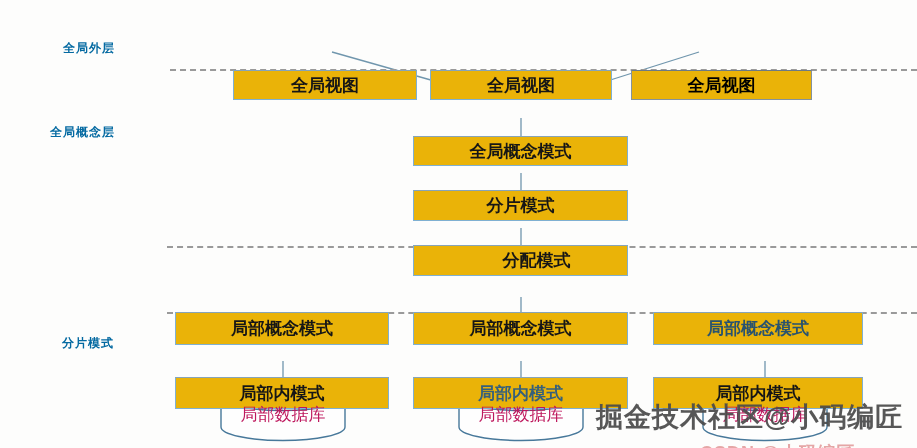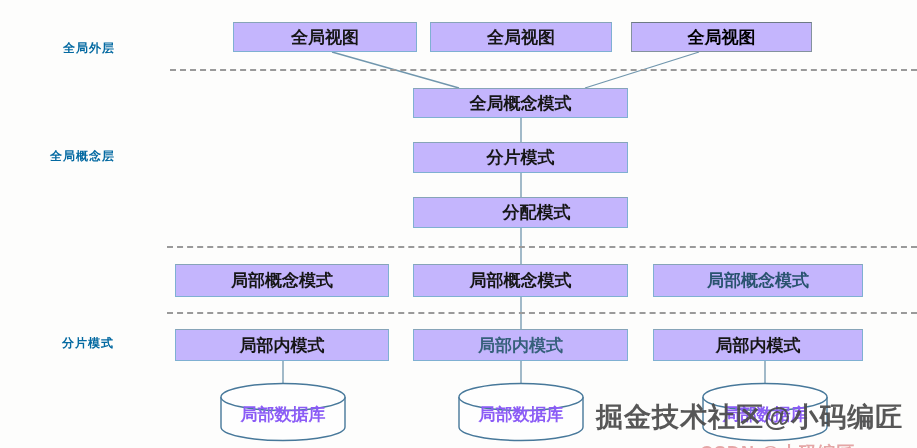--- a/index.html
+++ b/index.html
@@ -6,33 +6,33 @@
   #canvas{
     position:relative;width:917px;height:448px;background:#fdfdfc;
     font-family:"Liberation Sans","DejaVu Sans",sans-serif;overflow:hidden;
   }
   .layer-label{
     position:absolute;font-size:12px;font-weight:700;color:#0369a1;
     letter-spacing:1px;white-space:nowrap;z-index:2;
   }
   .box{
     position:absolute;box-sizing:border-box;border:1.4px solid #7fb0d2;
-    border-top-color:#87a4b8;background:#c4b5fd;display:flex;align-items:center;
+    border-top-color:#87a4b8;background:#eab308;display:flex;align-items:center;
     justify-content:center;font-size:17px;font-weight:600;color:#161616;
-    z-index:2;white-space:nowrap;
+    z-index:2;white-space:nowrap;margin-top:48px;
   }
   .box.bold-gray{border-color:#84929e;border-top-color:#6d7a85;font-weight:800;color:#000;}
   .box.teal-text{color:#36607b;}
   .box.slate-text{color:#29536f;}
   .dash{
     position:absolute;height:0;border-top:2px dashed #9a9a9a;z-index:1;
   }
   .cyl-label{
-    position:absolute;width:150px;text-align:center;font-size:17px;font-weight:700;
-    color:#8b5cf6;z-index:2;white-space:nowrap;
+    position:absolute;width:150px;text-align:center;font-size:17px;font-weight:400;
+    color:#be185d;z-index:2;white-space:nowrap;
   }
   #lines-layer{position:absolute;left:0;top:0;z-index:0;}
   .wm1{
     position:absolute;left:596px;top:399px;font-size:27px;font-weight:700;
     color:rgba(74,74,74,0.93);letter-spacing:1px;z-index:3;white-space:nowrap;
   }
   .wm2{
     position:absolute;left:700px;top:422px;font-size:18px;font-weight:700;
     color:rgba(224,150,150,0.85);letter-spacing:1px;z-index:3;white-space:nowrap;margin-top:19px;
   }
@@ -68,21 +68,21 @@
         <ellipse cx="765" cy="397" rx="62" ry="13.5"></ellipse>
       </g>
     </g>
   </svg>
 
   <div class="dash" style="left:170px;top:69px;width:747px;"></div>
   <div class="dash" style="left:167px;top:246px;width:750px;"></div>
   <div class="dash" style="left:167px;top:312px;width:750px;"></div>
 
   <div class="layer-label" style="left:63px;top:40px;">全局外层</div>
-  <div class="layer-label" style="left:50px;top:124px;margin-top:24px;">全局概念层</div>
+  <div class="layer-label" style="left:50px;top:124px;">全局概念层</div>
   <div class="layer-label" style="left:62px;top:335px;">分片模式</div>
 
   <div class="box" style="left:233px;top:22px;width:184px;height:30px;">全局视图</div>
   <div class="box" style="left:430px;top:22px;width:182px;height:30px;">全局视图</div>
   <div class="box bold-gray" style="left:631px;top:22px;width:181px;height:30px;">全局视图</div>
 
   <div class="box" style="left:413px;top:88px;width:215px;height:30px;">全局概念模式</div>
   <div class="box" style="left:413px;top:142px;width:215px;height:31px;text-align:right;">分片模式</div>
   <div class="box" style="left:413px;top:197px;width:215px;height:31px;padding-left:32px;">分配模式</div>
 

